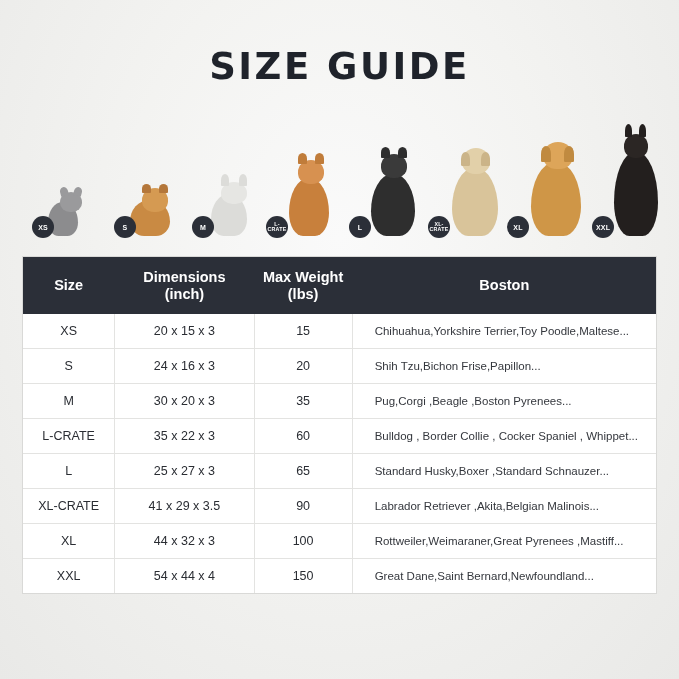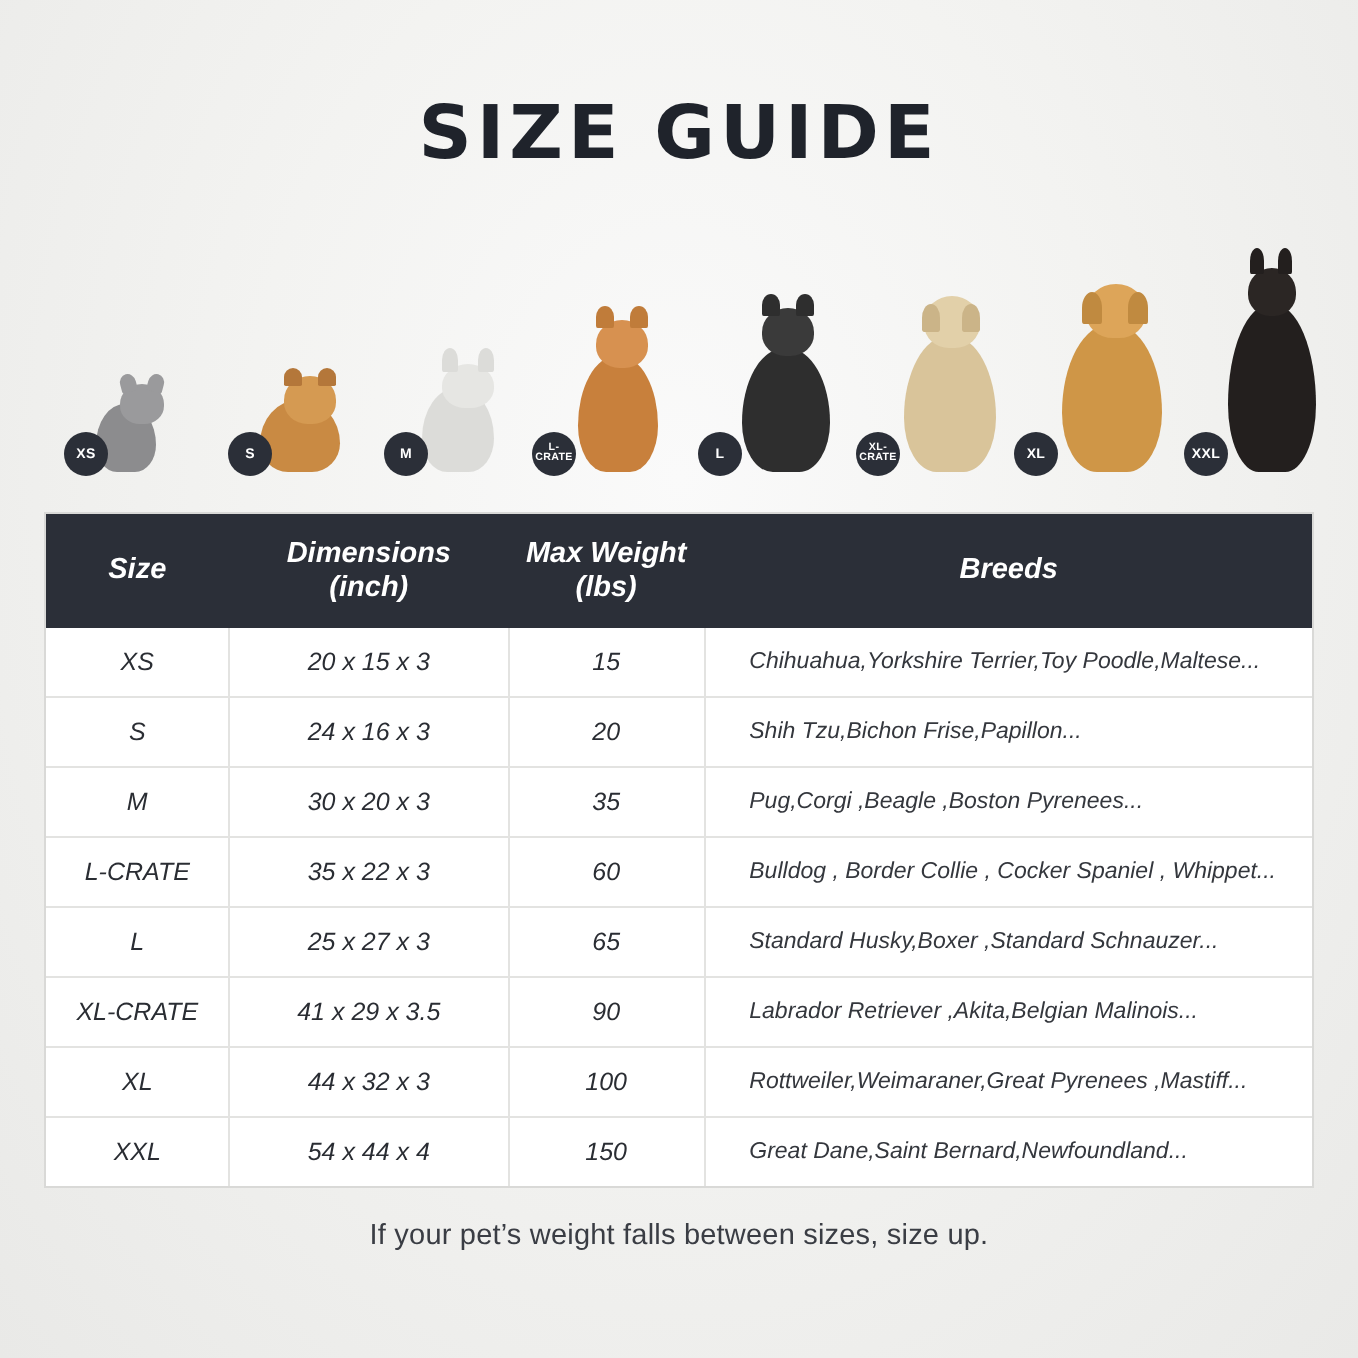--- a/index.html
+++ b/index.html
@@ -81,21 +81,20 @@
   .ear {
     position: absolute;
     border-radius: 50% 50% 10% 10%;
   }
 
   
   .table-wrap {
     margin: 10px 22px 0 22px;
     border: 1px solid #d9d9d7;
     background: #ffffff;
-    font-style: italic;
   }
   table {
     border-collapse: collapse;
     width: 100%;
     table-layout: fixed;
   }
   thead th {
     background: #2b2f38;
     color: #ffffff;
     font-size: 14.5px;
@@ -242,21 +241,21 @@
         <tr>
           <th>Size</th>
           <th>
             <div>Dimensions</div>
             <div>(inch)</div>
           </th>
           <th>
             <div>Max Weight</div>
             <div>(lbs)</div>
           </th>
-          <th>Breeds</th>
+          <th>Boston</th>
         </tr>
       </thead>
       <tbody>
         <tr>
           <td>XS</td>
           <td>20 x 15 x 3</td>
           <td>15</td>
           <td class="breeds">Chihuahua,Yorkshire Terrier,Toy Poodle,Maltese...</td>
         </tr>
         <tr>
@@ -298,15 +297,14 @@
         <tr>
           <td>XXL</td>
           <td>54 x 44 x 4</td>
           <td>150</td>
           <td class="breeds">Great Dane,Saint Bernard,Newfoundland...</td>
         </tr>
       </tbody>
     </table>
   </div>
 
-  <div class="footnote">If your pet’s weight falls between sizes, size up.</div>
 
 </div>
 
 </body></html>

